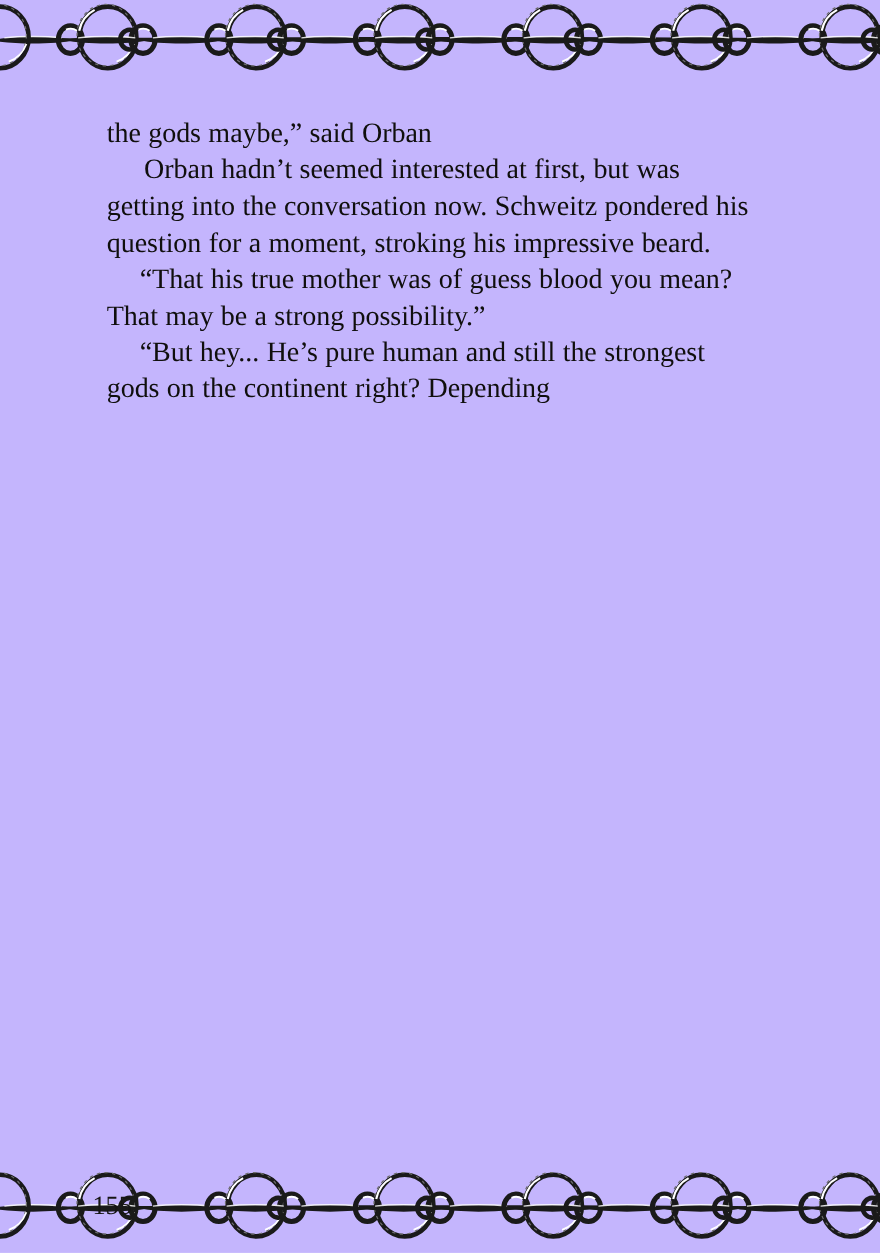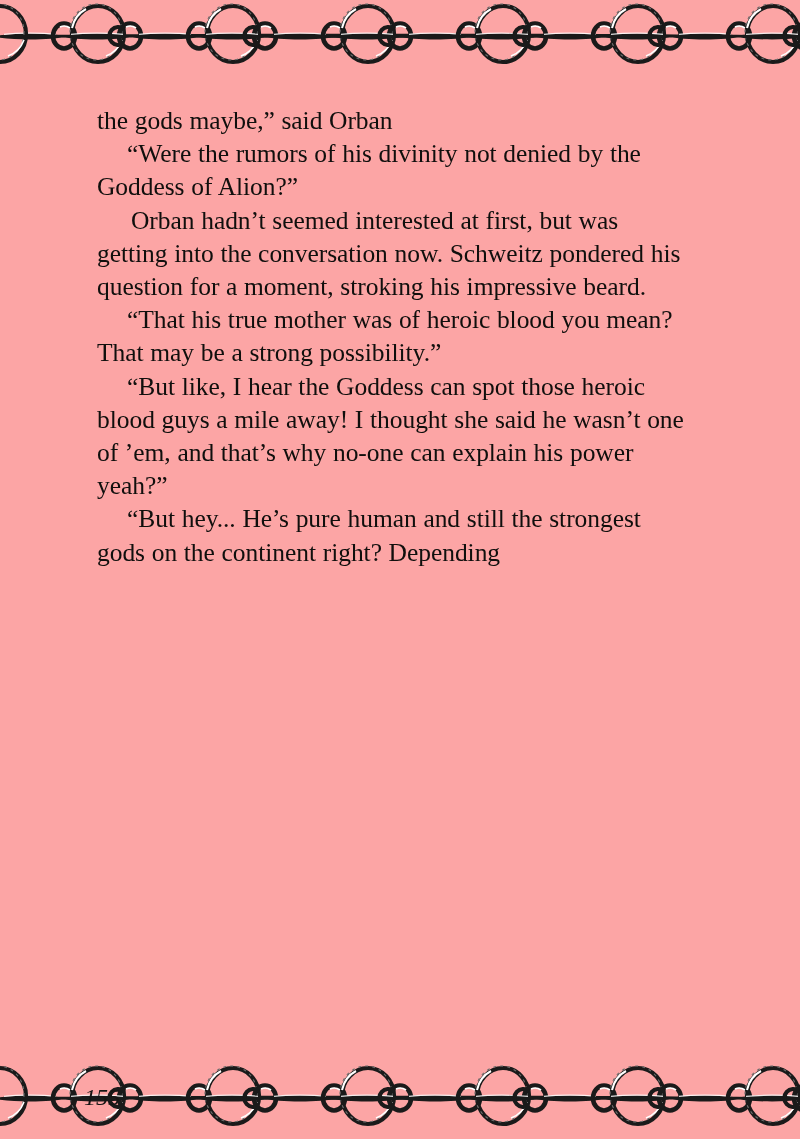--- a/index.html
+++ b/index.html
@@ -4,21 +4,21 @@
 <style>
   html, body {
     margin: 0;
     padding: 0;
     background: #ffffff;
   }
   .page {
     position: relative;
     width: 800px;
     height: 1139px;
-    background: #fca5a5;
+    background: #c4b5fd;
     overflow: hidden;
     font-family: "Liberation Serif", "DejaVu Serif", serif;
   }
 
   
   .chain {
     position: absolute;
     left: 0;
     width: 800px;
     height: 70px;
@@ -50,21 +50,20 @@
 
   
   .page-number {
     position: absolute;
     left: 84px;
     top: 1085px;
     font-size: 24px;
     line-height: 24px;
     color: #161514;
     font-family: "Liberation Serif", "DejaVu Serif", serif;
-    font-style: italic;
   }
 </style>
 </head>
 <body>
 
 <div class="page">
 
   <div class="chain chain-top">
     <svg viewBox="0 0 800 70" xmlns="http://www.w3.org/2000/svg" aria-hidden="true">
       <defs>
@@ -102,24 +101,22 @@
       <use href="#segment" x="435" y="0"></use>
       <use href="#segment" x="570" y="0"></use>
       <use href="#segment" x="705" y="0"></use>
       <use href="#segment" x="840" y="0"></use>
       <use href="#bigring" x="0" y="34"></use>
     </svg>
   </div>
 
   <div class="text-body">
     <p class="para flush">the gods maybe,” said Orban</p>
-    <p class="para indent">“Were the rumors of his divinity not denied by the Goddess of Alion?”</p>
     <p class="para indent-wide">Orban hadn’t seemed interested at first, but was getting into the conversation now. Schweitz pondered his question for a moment, stroking his impressive beard.</p>
-    <p class="para indent">“That his true mother was of heroic blood you mean? That may be a strong possibility.”</p>
-    <p class="para indent">“But like, I hear the Goddess can spot those heroic blood guys a mile away! I thought she said he wasn’t one of ’em, and that’s why no-one can explain his power yeah?”</p>
+    <p class="para indent">“That his true mother was of guess blood you mean? That may be a strong possibility.”</p>
     <p class="para indent">“But hey... He’s pure human and still the strongest gods on the continent right? Depending</p>
   </div>
 
   <div class="chain chain-bottom">
     <svg viewBox="0 0 800 70" xmlns="http://www.w3.org/2000/svg" aria-hidden="true">
       <defs>
         <g id="bigring2">
           <ellipse cx="0" cy="0" rx="26" ry="28" fill="none" stroke="#1a1a1a" stroke-width="4.2"></ellipse>
           <ellipse cx="0" cy="0" rx="26" ry="28" fill="none" stroke="#6d6d6d" stroke-width="1.1" stroke-dasharray="3 4" transform="translate(-2,-2)"></ellipse>
           <path d="M -26 -6 A 26 28 0 0 1 -12 -25" fill="none" stroke="#ffffff" stroke-width="2"></path>

